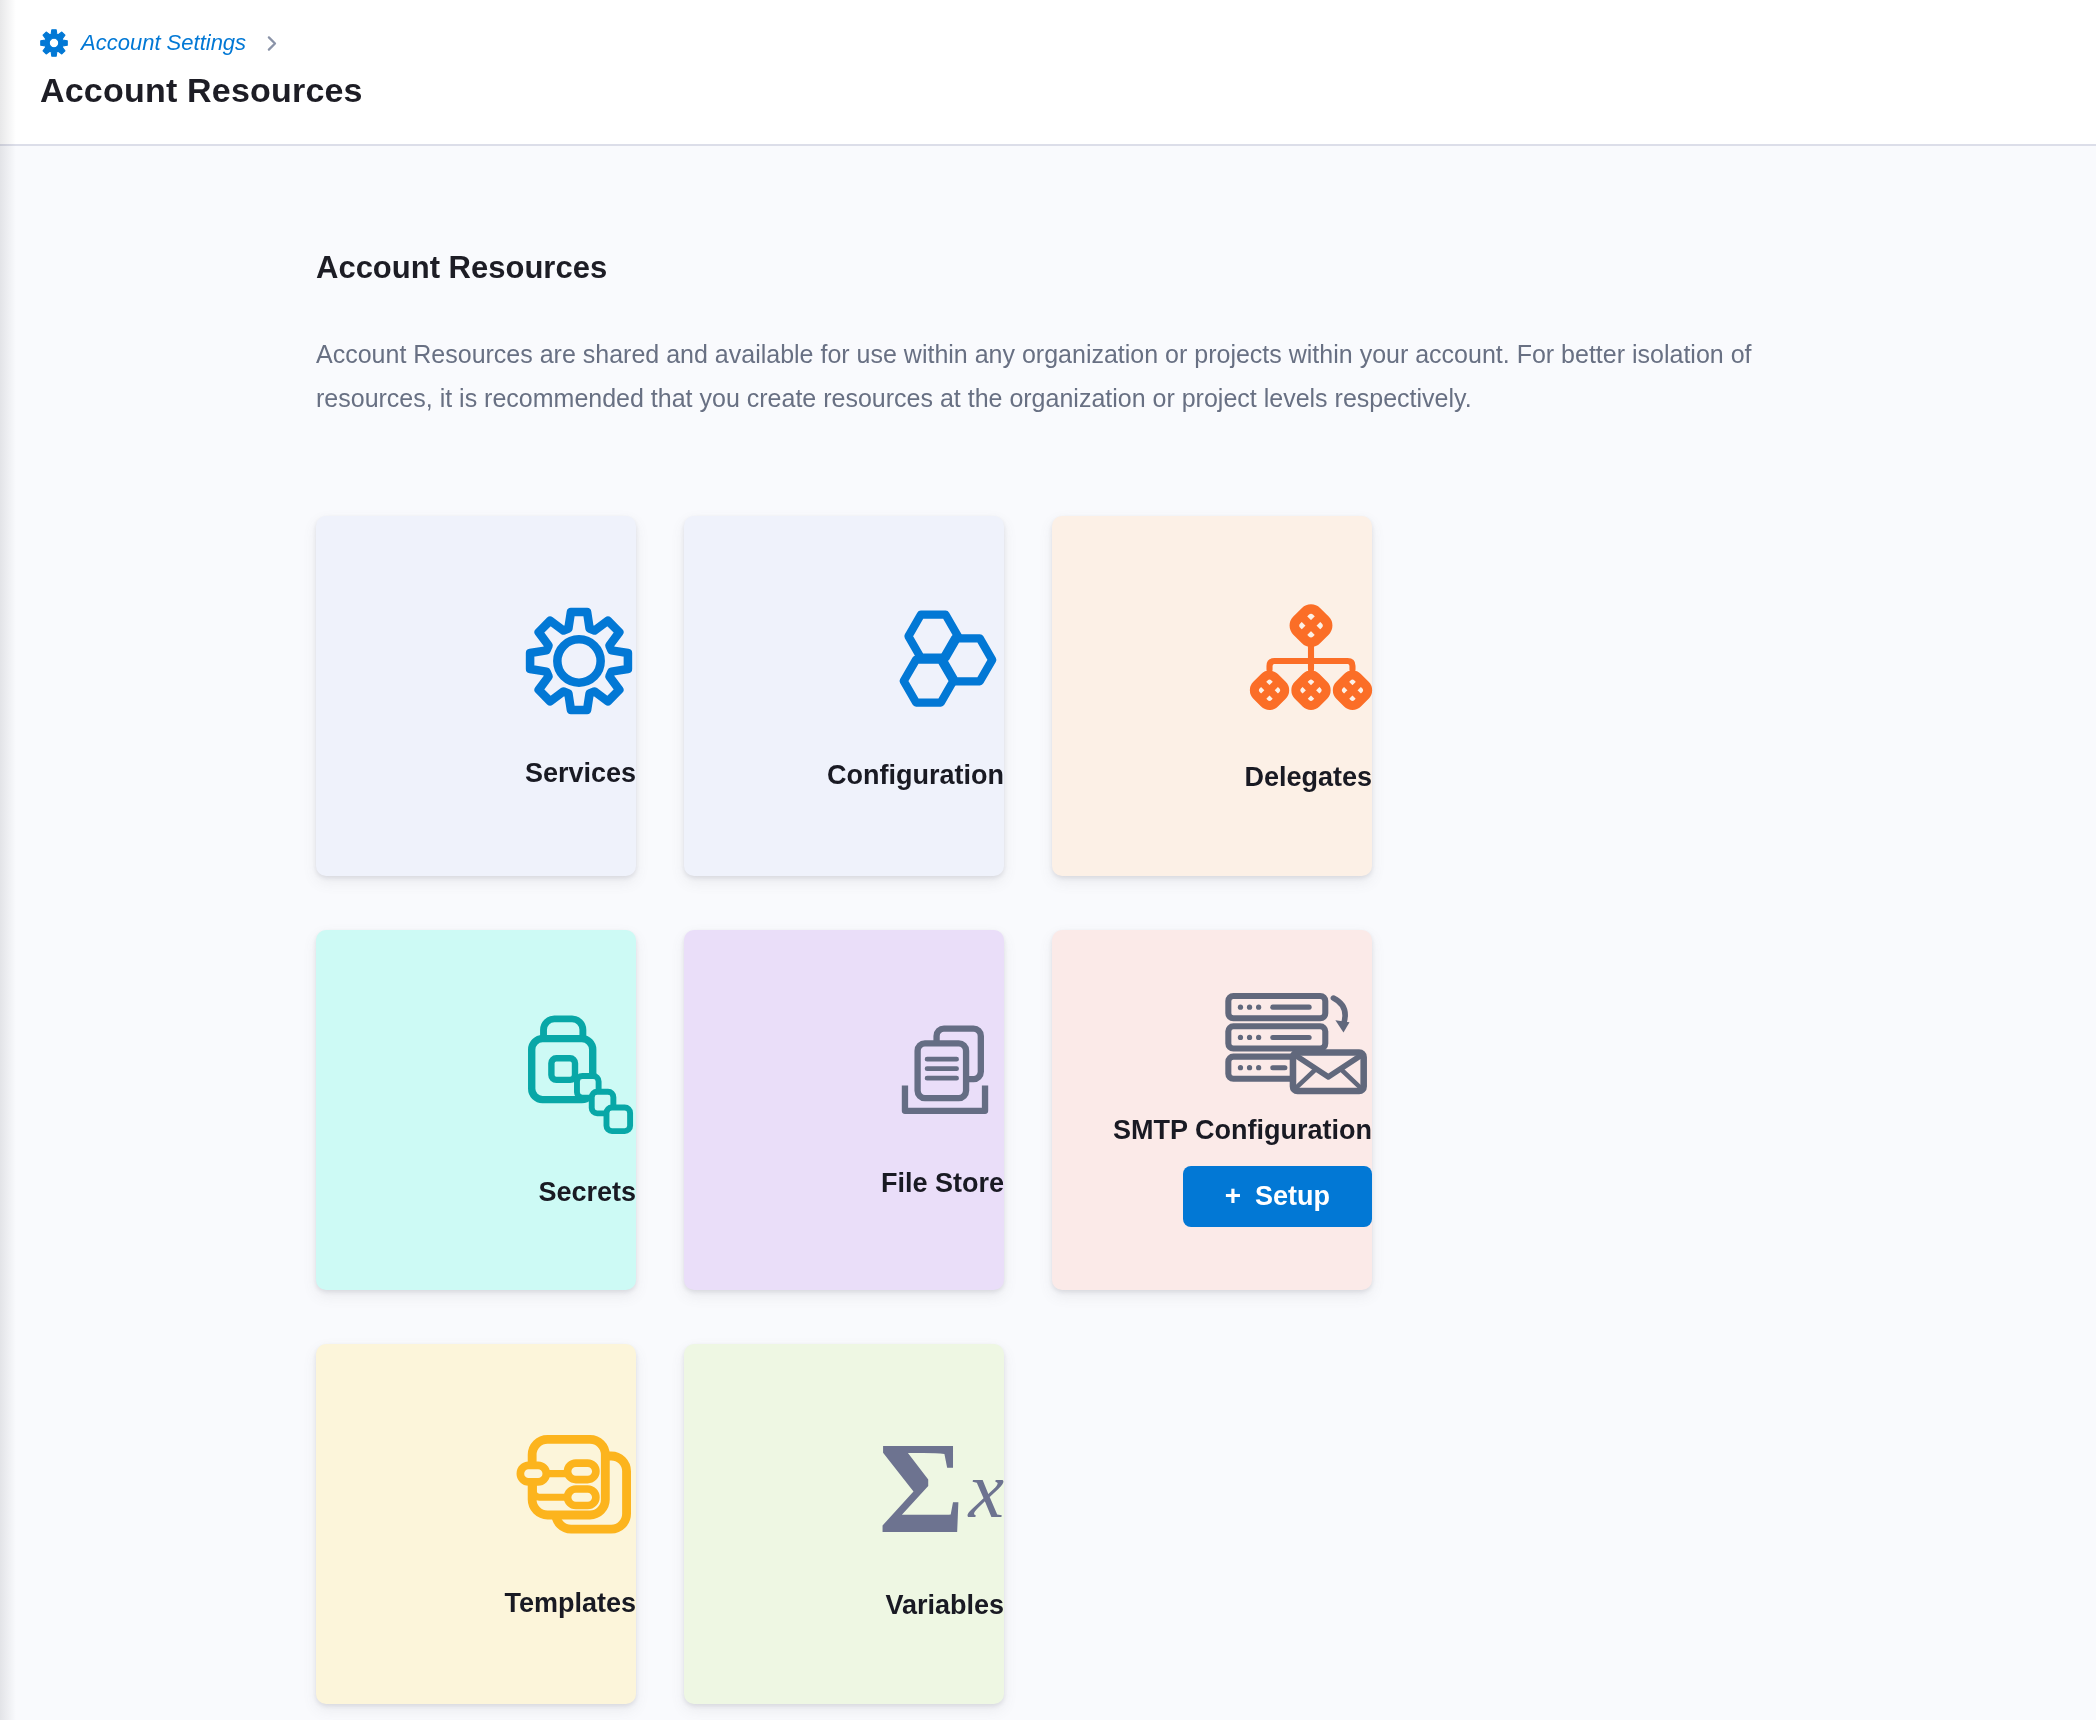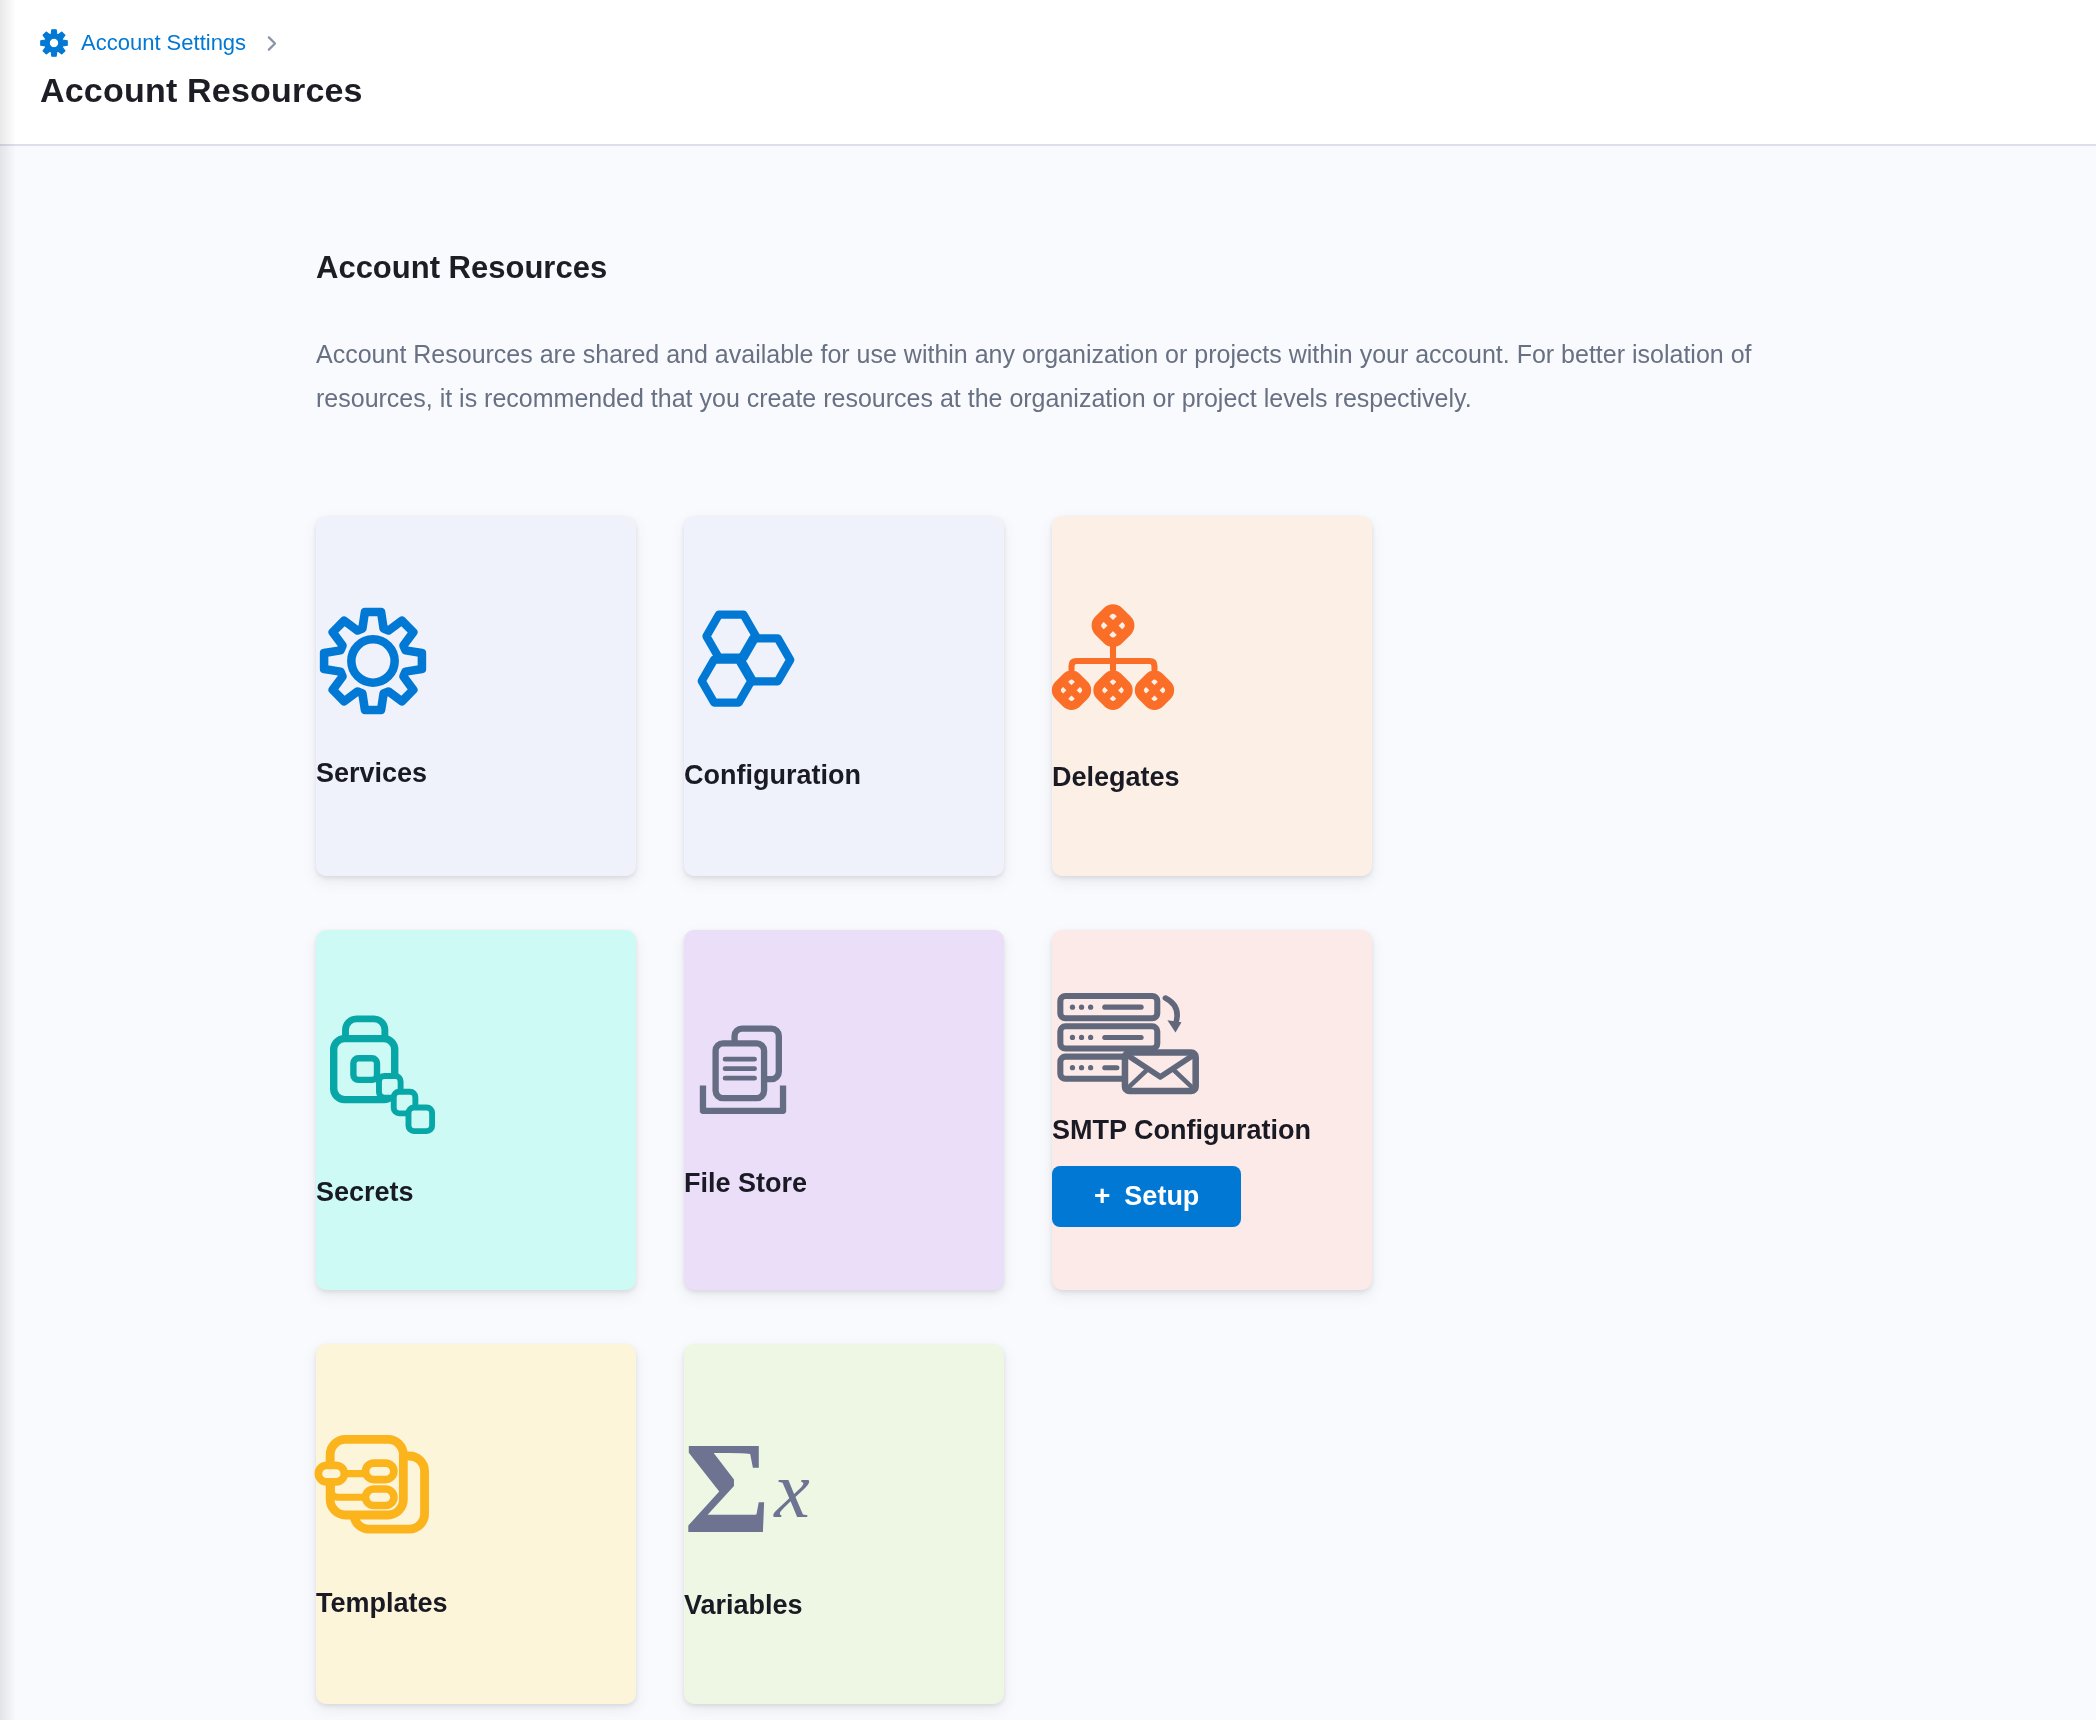--- a/index.html
+++ b/index.html
@@ -17,21 +17,21 @@
   }
   .app-header {
     position:absolute; top:0; left:0; right:0; height:146px;
     background:var(--header-bg,#fff);
     border-bottom:2px solid var(--header-border,#dcdee9);
     padding:29px 0 0 40px; z-index:5;
   }
   .breadcrumb { display:flex; align-items:center; gap:13px; }
   .bc-gear { color:var(--accent,#0278d5); display:block; }
   .bc-link {
-    color:var(--link,#0278d5); font-size:22px; text-decoration:none; cursor:pointer;
+    color:var(--link,#0278d5); font-size:22px; text-decoration:none; cursor:pointer;font-style:italic;
   }
   .bc-chevron { color:var(--chevron,#8a93a8); display:block; margin-left:2px; }
   .page-title {
     margin-top:14px; font-size:34px; font-weight:700; color:var(--title-text,#1d1d25);
     letter-spacing:.2px;
   }
   .content { position:absolute; top:146px; left:0; right:0; padding:104px 0 0 316px; }
   .section-heading { font-size:31px; font-weight:700; color:var(--title-text,#1d1d25); }
   .section-desc {
     margin-top:46px; max-width:1480px;
@@ -39,21 +39,21 @@
   }
   .card-grid {
     margin-top:96px;
     display:grid; grid-template-columns:repeat(3, 320px);
     column-gap:48px; row-gap:54px;
   }
   .card {
     width:320px; height:360px; border-radius:10px;
     background:var(--bg,#eff2fb);
     box-shadow:0 2px 4px rgba(40,41,61,0.10), 0 6px 14px rgba(96,97,112,0.10);
-    display:flex; flex-direction:column; align-items:flex-start; justify-content:center;
+    display:flex; flex-direction:column; align-items:flex-end; justify-content:center;
     gap:40px; cursor:pointer;
   }
   .card.has-action { gap:20px; }
   .icon { color:var(--ic,#0278d5); display:block; }
   .card-label {
     font-size:27px; font-weight:700; color:var(--label-text,#191a23); text-align:center;
   }
   .setup-btn {
     display:flex; align-items:center; gap:14px;
     background:var(--button-bg,#0278d5); color:var(--button-text,#fff);

